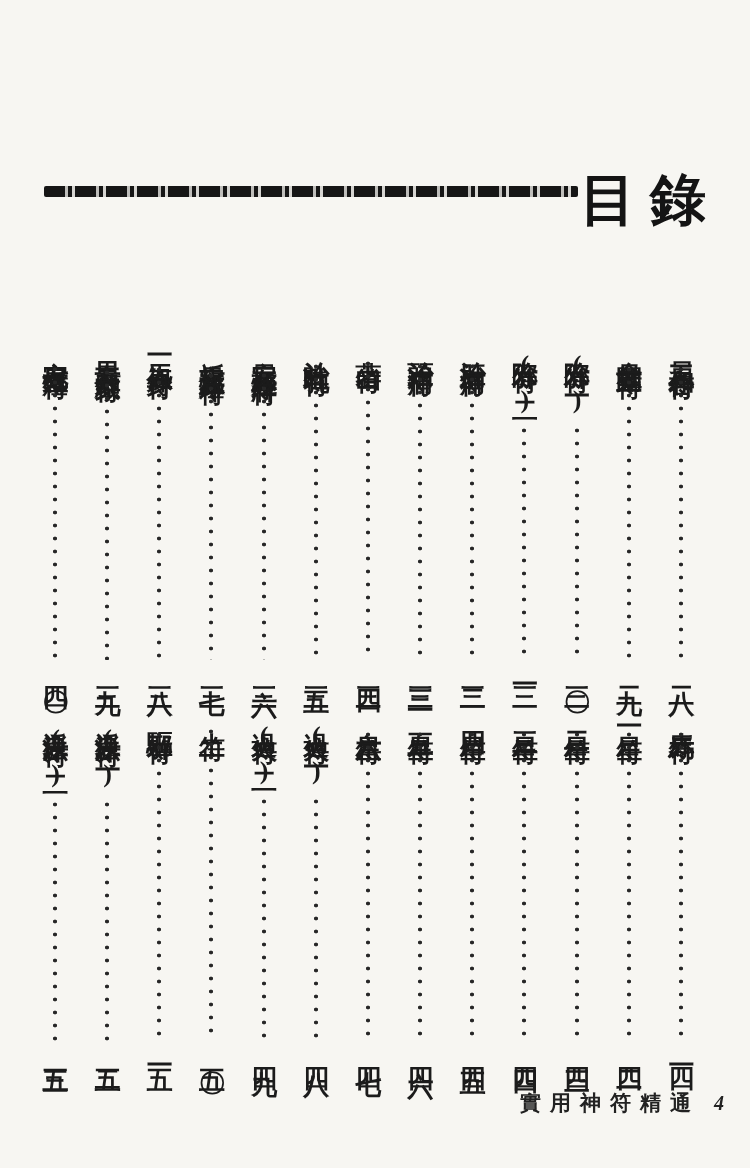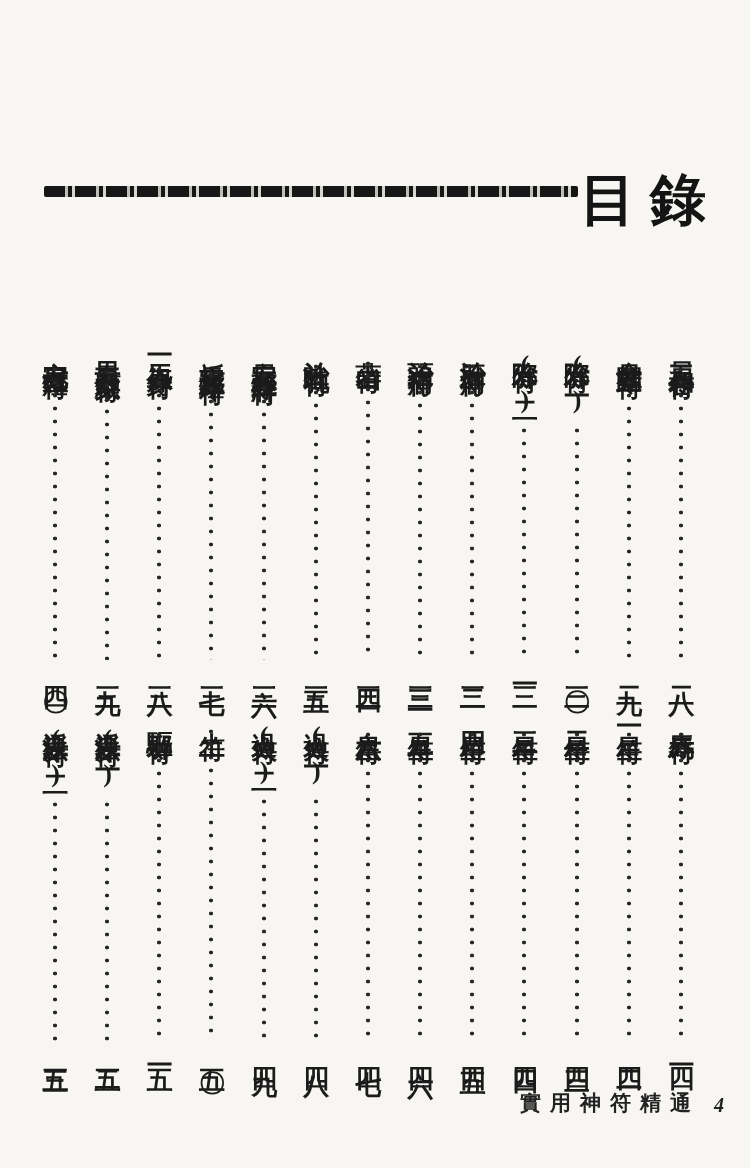--- a/index.html
+++ b/index.html
@@ -50,21 +50,21 @@
   .entry .t{flex:0 0 auto;font-weight:600;}
   .entry .p{flex:0 0 auto;font-weight:600;}
   .entry .leader{
     flex:1 1 auto;min-height:22px;width:8px;margin:7px auto;
     background-image:radial-gradient(circle,#272727 1.7px,transparent 2.2px);
     background-size:8px 13px;background-repeat:repeat-y;background-position:center top;
   }
   .footer{
     position:absolute;top:1089px;right:26px;
     font-size:21px;letter-spacing:9px;font-weight:600;color:#222;
-    display:flex;align-items:flex-end;
+    display:flex;align-items:center;
   }
   .footer .pg{margin-left:14px;font-style:italic;letter-spacing:0;font-size:20px;}
 </style>
 </head>
 <body>
 
 <div class="page">
   <div class="speckles"></div>
 
   <div class="title-rule"></div>

